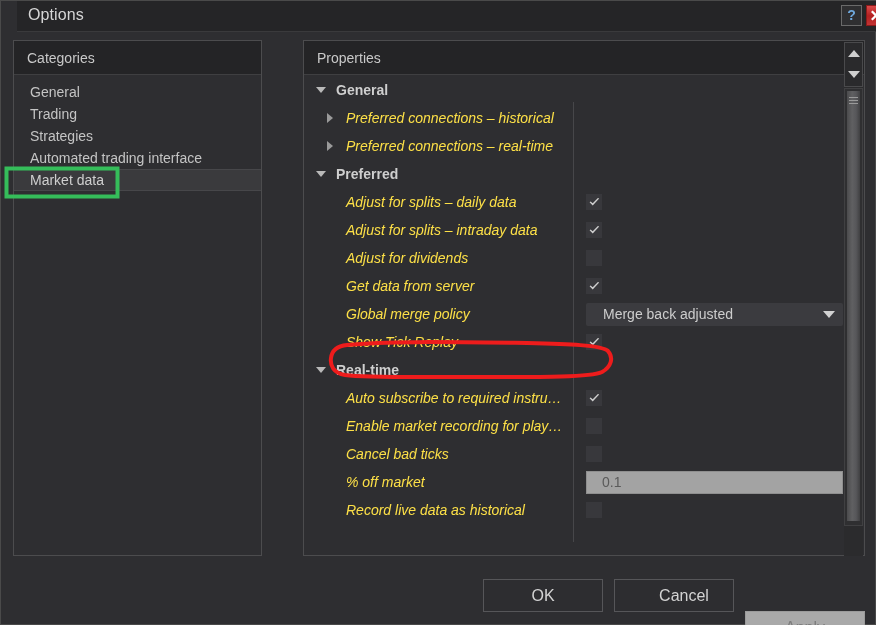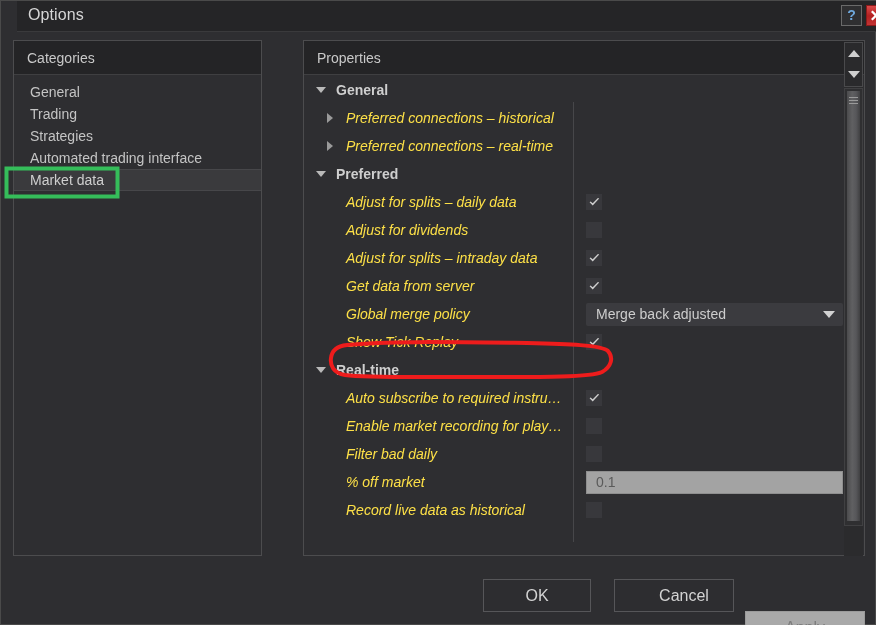--- a/index.html
+++ b/index.html
@@ -206,21 +206,21 @@
   .checkbox svg { display: block; }
 
   .combo {
     width: 257px;
     height: 23px;
     background: #3b3b3f;
     border-radius: 2px;
     box-sizing: border-box;
     display: flex;
     align-items: center;
-    padding: 0 8px 0 10px;
+    padding: 0 8px 0 17px;
     justify-content: space-between;
   }
   .combo-text {
     font-size: 14px;
     color: #cdcdcd;
     white-space: nowrap;
   }
   .chev {
     width: 0; height: 0;
     border-left: 6px solid transparent;
@@ -229,21 +229,21 @@
   }
 
   .textfield {
     width: 257px;
     height: 23px;
     background: #a3a3a3;
     border: 1px solid #8f8f8f;
     box-sizing: border-box;
     display: flex;
     align-items: center;
-    padding-left: 9px;
+    padding-left: 15px;
     font-size: 14px;
     color: #5a5a5a;
   }
 
   
   .scrollbar {
     position: absolute;
     right: 1px; top: 1px;
     width: 19px;
     height: 514px;
@@ -325,21 +325,21 @@
   .btn-dark {
     background: #2d2d30;
     border: 1px solid #565659;
     color: #d3d3d3;
   }
   .btn-disabled {
     background: #a9a9a9;
     border: 1px solid #9b9b9b;
     color: #7d7d7d;
   }
-  #ok-button     { left: 482px; width: 108px; }
+  #ok-button     { left: 482px; width: 120px; }
   #cancel-button { left: 613px; width: 120px; padding-left: 20px; }
   #apply-button  { left: 744px; width: 120px; margin-top: 32px; }
 
   
   .annotation {
     position: absolute;
     pointer-events: none;
   }
   #green-annotation {
     left: 3px; top: 165px;
@@ -406,36 +406,36 @@
             <span class="item-label">Adjust for splits – daily data</span>
             <span class="ctrl">
               <span class="checkbox">
                 <svg width="11" height="9" viewBox="0 0 11 9">
                   <path d="M0.6 4.3 L3.7 7.6 L10.2 0.6 L8.9 0 L3.7 5.3 L1.6 3.4 Z" fill="#cfcfcf"></path>
                 </svg>
               </span>
             </span>
           </div>
           <div class="item-row">
-            <span class="item-label">Adjust for dividends</span>
-            <span class="ctrl">
-              <span class="checkbox"></span>
-            </span>
-          </div>
-          <div class="item-row">
             <span class="item-label">Adjust for splits – intraday data</span>
             <span class="ctrl">
               <span class="checkbox">
                 <svg width="11" height="9" viewBox="0 0 11 9">
                   <path d="M0.6 4.3 L3.7 7.6 L10.2 0.6 L8.9 0 L3.7 5.3 L1.6 3.4 Z" fill="#cfcfcf"></path>
                 </svg>
               </span>
             </span>
           </div>
           <div class="item-row">
+            <span class="item-label">Adjust for dividends</span>
+            <span class="ctrl">
+              <span class="checkbox"></span>
+            </span>
+          </div>
+          <div class="item-row">
             <span class="item-label">Get data from server</span>
             <span class="ctrl">
               <span class="checkbox">
                 <svg width="11" height="9" viewBox="0 0 11 9">
                   <path d="M0.6 4.3 L3.7 7.6 L10.2 0.6 L8.9 0 L3.7 5.3 L1.6 3.4 Z" fill="#cfcfcf"></path>
                 </svg>
               </span>
             </span>
           </div>
           <div class="item-row">
@@ -469,21 +469,21 @@
               </span>
             </span>
           </div>
           <div class="item-row">
             <span class="item-label">Enable market recording for play…</span>
             <span class="ctrl">
               <span class="checkbox"></span>
             </span>
           </div>
           <div class="item-row">
-            <span class="item-label">Filter bad daily</span>
+            <span class="item-label">Cancel bad ticks</span>
             <span class="ctrl">
               <span class="checkbox"></span>
             </span>
           </div>
           <div class="item-row">
             <span class="item-label">% off market</span>
             <span class="ctrl textfield">0.1</span>
           </div>
           <div class="item-row">
             <span class="item-label">Record live data as historical</span>

